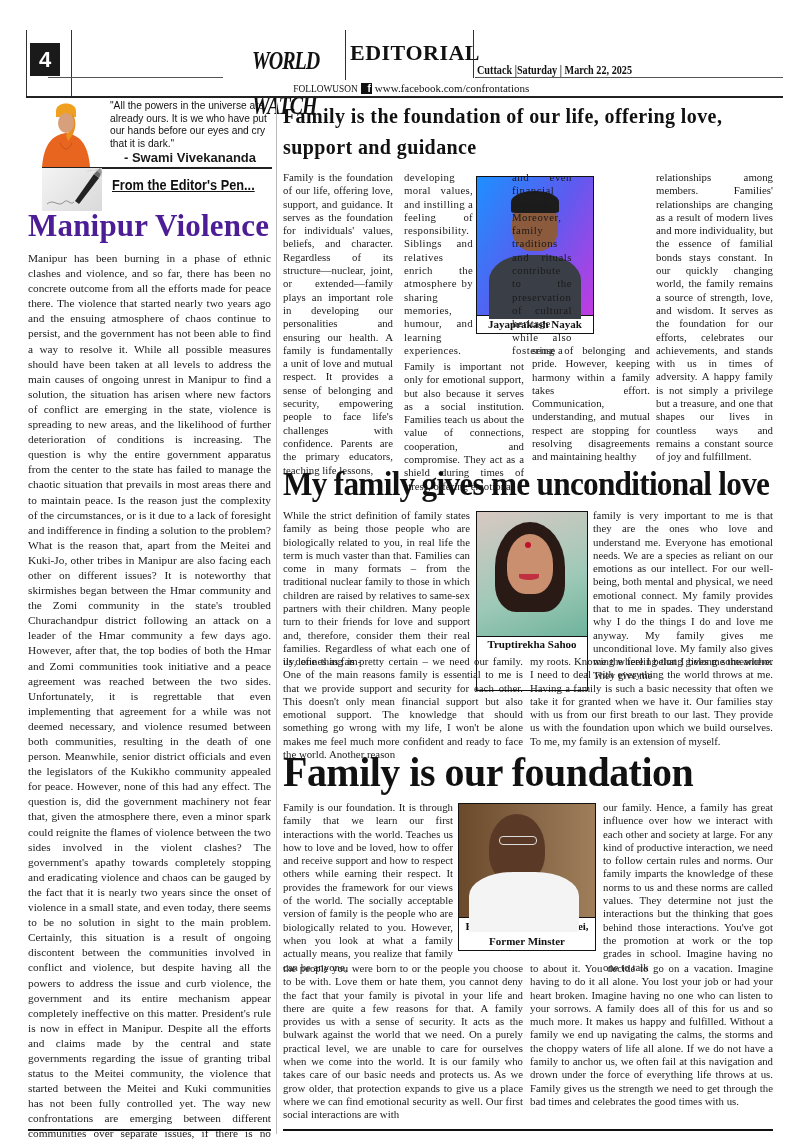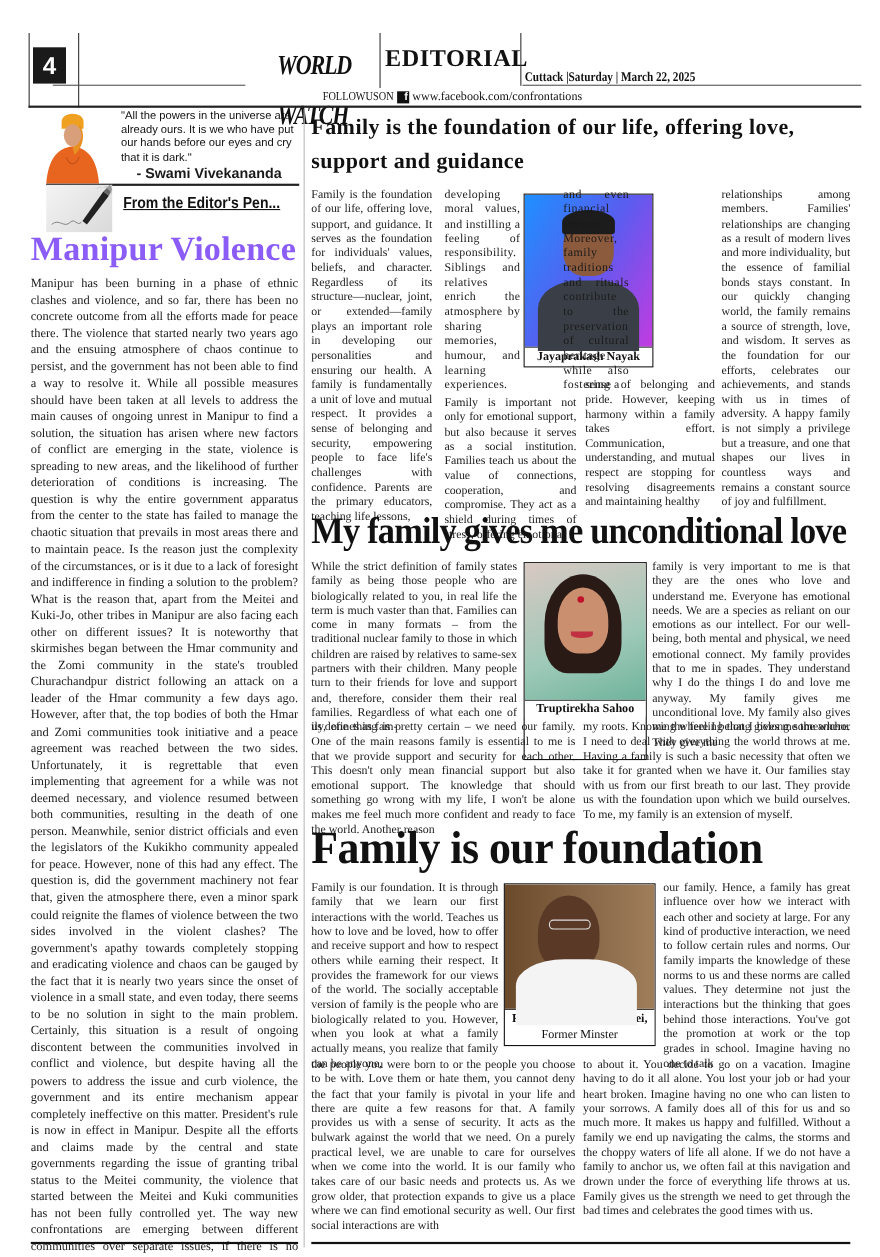--- a/index.html
+++ b/index.html
@@ -20,21 +20,21 @@
   .follow { left: 282px; top: 82px; font-family: "Liberation Serif", serif; font-size: 11px; color: #111; display: flex; align-items: center; gap: 3px; }
   .fb-icon { width: 11px; height: 11px; background: #111; color: #fff; font-family: "Liberation Sans", sans-serif; font-weight: bold; font-size: 10px; line-height: 12px; text-align: right; padding-right: 1px; }
   .follow .fu { transform: scaleX(0.85); transform-origin: right; display: inline-block; }
 
   
   .quote-img { left: 38px; top: 99px; width: 56px; height: 68px; }
   .quote { left: 110px; top: 100px; width: 160px; font-family: "Liberation Sans", sans-serif; font-size: 10.2px; line-height: 12.5px; color: #111; }
   .quote-author { left: 110px; top: 150px; width: 160px; text-align: center; font-family: "Liberation Sans", sans-serif; font-weight: bold; font-size: 13px; }
   .pen-img { left: 42px; top: 168px; width: 60px; height: 43px; background: linear-gradient(135deg, #f4f4f4, #d9d9d9); }
   .editors-pen { left: 112px; top: 177px; font-family: "Liberation Sans", sans-serif; font-weight: bold; font-size: 14.5px; text-decoration: underline; transform: scaleX(0.88); transform-origin: left; color: #111; }
-  .main-head { left: 28px; top: 208px; font-size: 31px; font-weight: bold; color: #8b5cf6; letter-spacing: 0.2px; }
+  .main-head { left: 28px; top: 208px; font-size: 31px; font-weight: bold; color: #4c1d95; letter-spacing: 0.2px; }
   .ed-body { left: 28px; top: 251px; width: 243px; font-size: 11.3px; line-height: 15.1px; text-align: justify; color: #1a1a1a; hyphens: none; }
 
   
   .headline { font-weight: bold; color: #111; }
   .h1 { left: 283px; top: 101px; width: 500px; font-size: 20px; line-height: 31px; letter-spacing: 0.4px; }
   .h2 { left: 283px; top: 464px; width: 500px; font-size: 34px; line-height: 40px; letter-spacing: -0.8px; transform: scaleX(0.92); transform-origin: left; white-space: nowrap; }
   .h3 { left: 283px; top: 748px; width: 500px; font-size: 42px; line-height: 48px; letter-spacing: -0.5px; white-space: nowrap; transform: scaleX(0.95); transform-origin: left; }
 
   .col { font-size: 10.8px; line-height: 13.3px; text-align: justify; color: #1a1a1a; }
   .photo { border: 1.5px solid #111; overflow: hidden; }
@@ -44,21 +44,21 @@
   .p1 .img { width: 100%; height: 138px; background: linear-gradient(120deg, #1e90ff 0%, #5a5cf0 50%, #c23be0 100%); position: relative; }
   .p1 .caption { height: 18px; line-height: 17px; }
 
   .p2 { left: 476px; top: 511px; width: 112px; height: 180px; }
   .p2 .img { width: 100%; height: 124px; background: linear-gradient(160deg, #d8c8c2 0%, #9ec9b8 60%, #6fb39c 100%); position: relative; }
   .p2 .caption { height: 16px; line-height: 15px; }
 
   .p3 { left: 458px; top: 803px; width: 138px; height: 148px; }
   .p3 .img { width: 100%; height: 113px; background: linear-gradient(90deg, #6b4a2c 0%, #8a6a4a 60%, #a07e5a 100%); position: relative; }
   .p3 .caption { height: 33px; line-height: 15px; padding-top: 1px; }
-  .p3 .caption .role { font-weight: normal; }
+  .p3 .caption .role { font-weight: bold; }
 
   .rule { background: #111; height: 2px; }
   .person { position: absolute; border-radius: 50% 50% 40% 40%; }
 </style>
 </head>
 <body>
 
 <div class="abs vline" style="left:26px;top:30px;height:68px;"></div>
 <div class="abs page-num">4</div>
 <div class="abs vline" style="left:71px;top:30px;height:68px;"></div>

